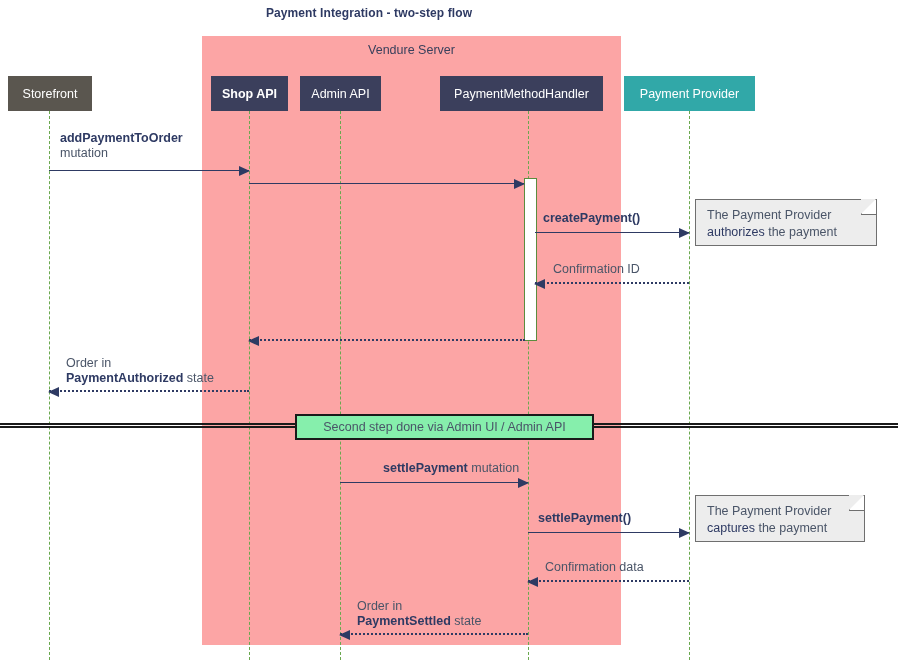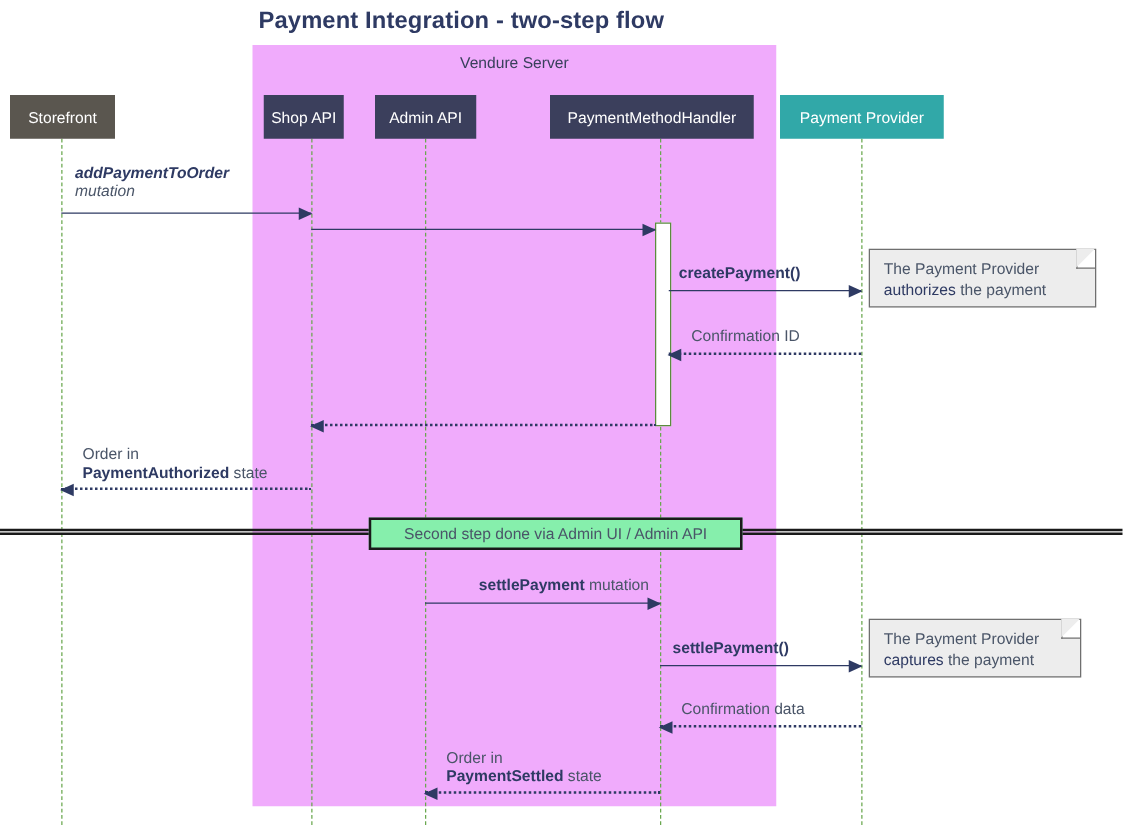--- a/index.html
+++ b/index.html
@@ -7,26 +7,26 @@
     width:898px;height:665px;background:#ffffff;
     font-family:"Liberation Sans", sans-serif;
     position:relative;overflow:hidden;
     -webkit-font-smoothing:antialiased;
   }
   #stage{position:absolute;left:0;top:0;width:898px;height:665px;}
 
   
   .title{
     position:absolute;left:0;top:6px;width:738px;text-align:center;
-    font-size:19px;font-weight:bold;color:#2e3a63;letter-spacing:.1px;
+    font-size:12px;font-weight:bold;color:#2e3a63;letter-spacing:.1px;
   }
 
   
   .group-box{
-    position:absolute;background:#f0abfc;
+    position:absolute;background:#fca5a5;
   }
   .group-label{
     position:absolute;width:100%;text-align:center;top:7px;
     font-size:12.5px;color:#39405c;
   }
 
   
   .lifeline{
     position:absolute;width:0;border-left:1.6px dashed #6aa84f;
     z-index:1;
@@ -109,34 +109,34 @@
   <div class="lifeline" style="left:249px;top:111px;height:549px;"></div>
   <div class="lifeline" style="left:340px;top:111px;height:549px;"></div>
   <div class="lifeline" style="left:528px;top:111px;height:549px;"></div>
   <div class="lifeline" style="left:689px;top:111px;height:549px;"></div>
 
   <div class="activation" style="left:524px;top:178px;width:11px;height:161px;"></div>
 
   <div class="participant" style="left:8px;top:76px;width:84px;background:#5a564f;">
     <span>Storefront</span>
   </div>
-  <div class="participant" style="left:211px;top:76px;width:64px;background:#3b3f5c;">
+  <div class="participant" style="left:211px;top:76px;width:77px;background:#3b3f5c;font-weight:bold;">
     <span>Shop API</span>
   </div>
   <div class="participant" style="left:300px;top:76px;width:81px;background:#3b3f5c;">
     <span>Admin API</span>
   </div>
   <div class="participant" style="left:440px;top:76px;width:163px;background:#3b3f5c;">
     <span>PaymentMethodHandler</span>
   </div>
   <div class="participant" style="left:624px;top:76px;width:131px;background:#31a8a8;">
     <span>Payment Provider</span>
   </div>
 
-  <div class="msg-label" style="left:60px;top:131px;font-style:italic;">
+  <div class="msg-label" style="left:60px;top:131px;">
     <div><b>addPaymentToOrder</b></div>
     <div><span>mutation</span></div>
   </div>
   <div class="msg solid" style="left:49px;top:170px;width:200px;">
     <span class="arrowhead right"></span>
   </div>
 
   <div class="msg solid" style="left:249px;top:183px;width:275px;">
     <span class="arrowhead right"></span>
   </div>

